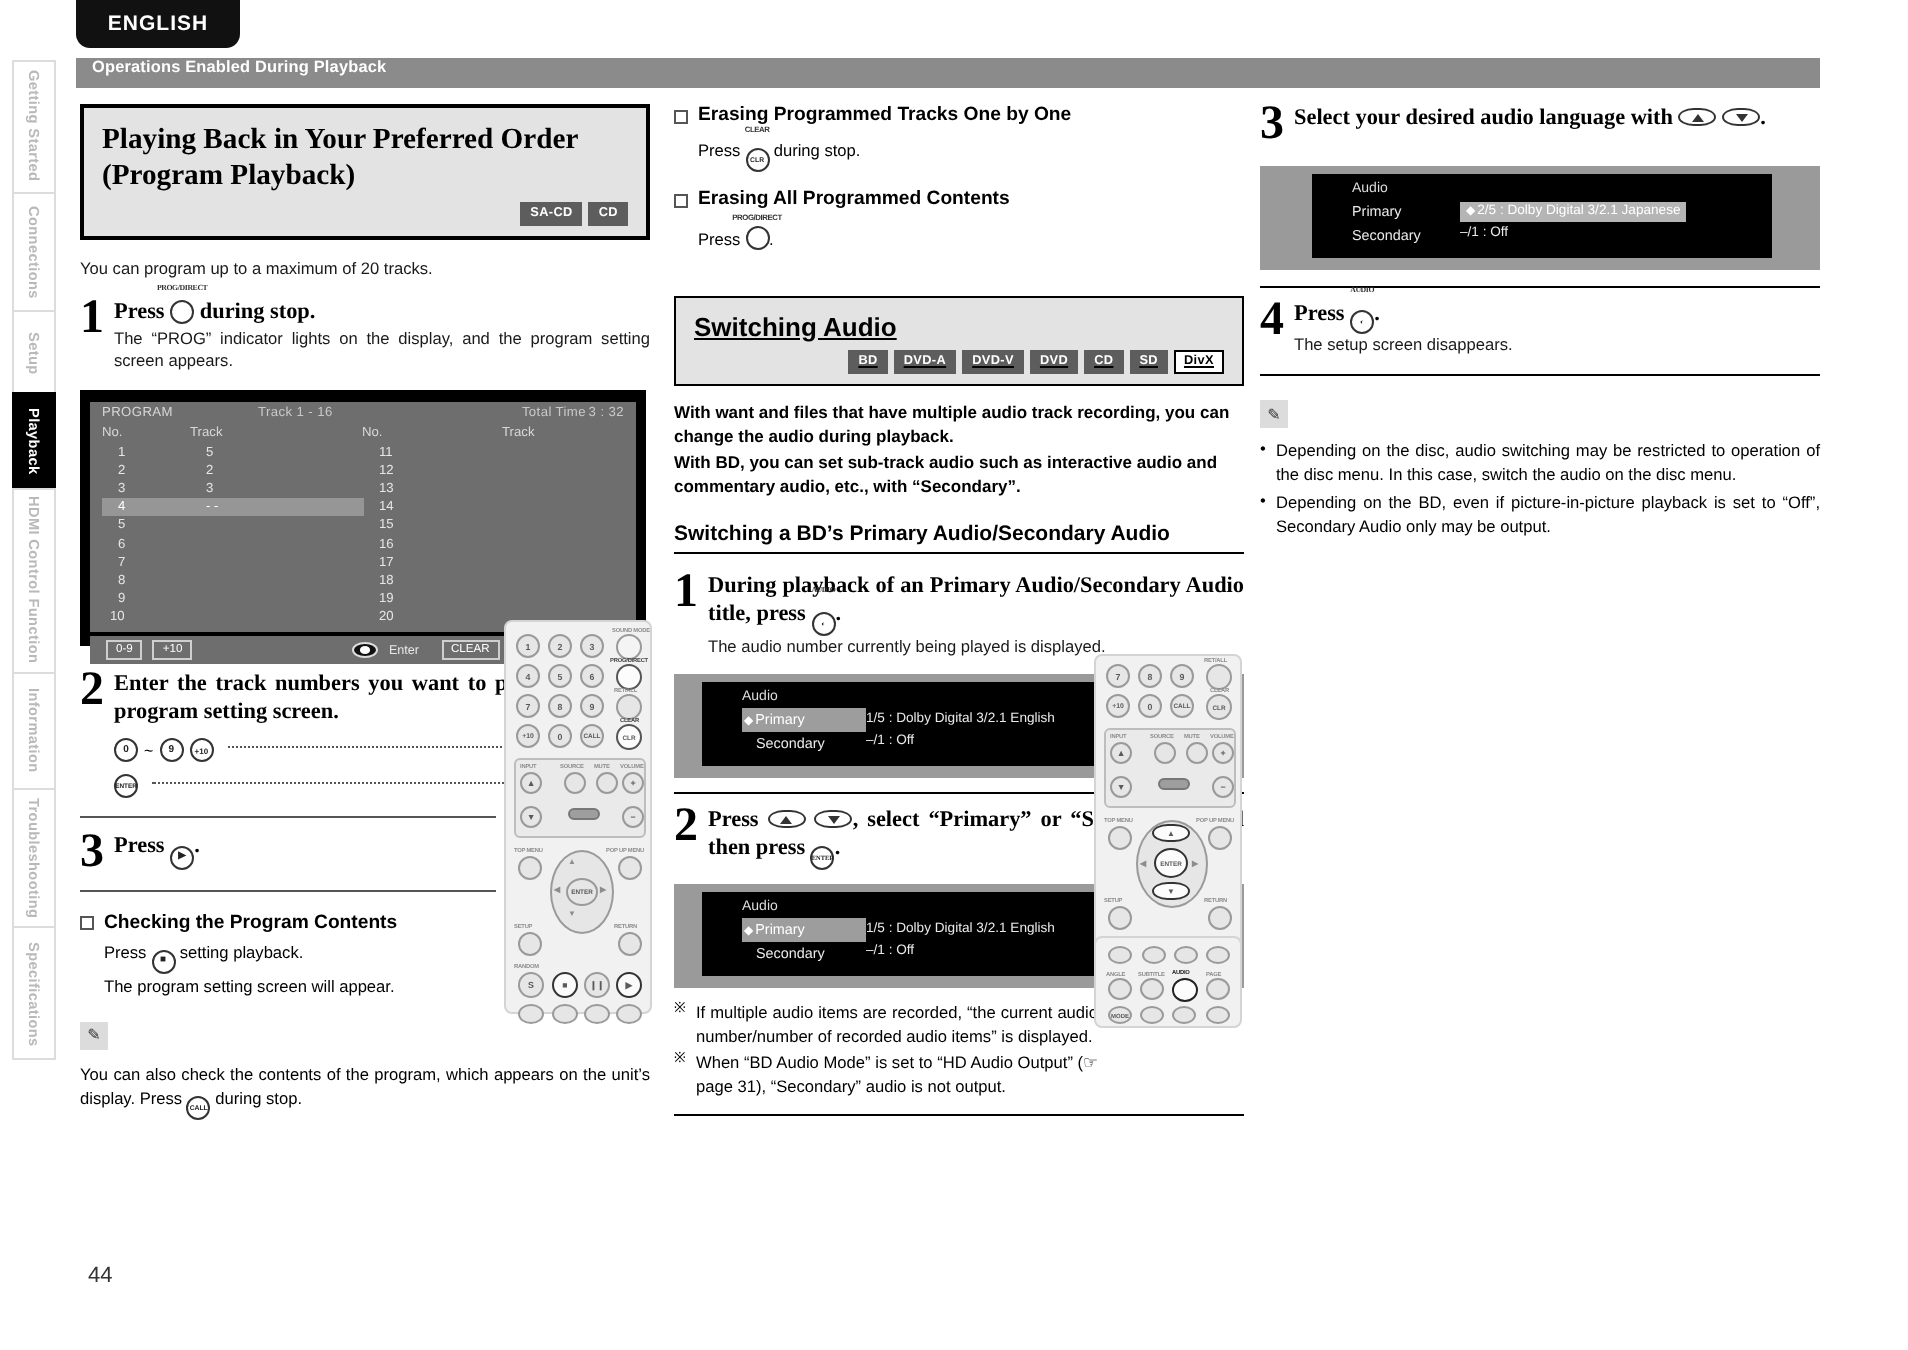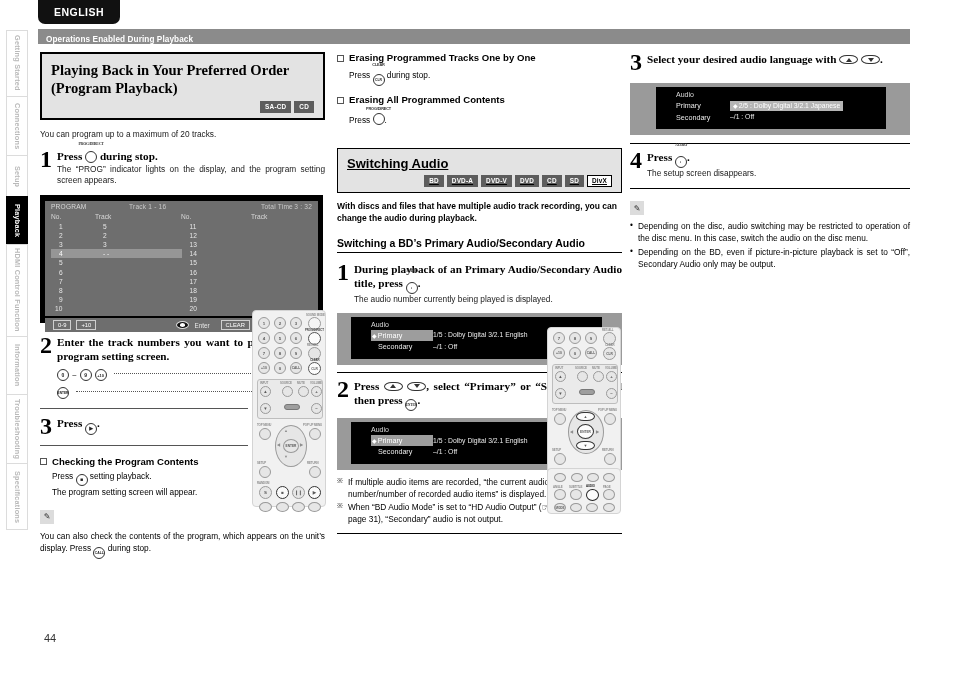--- a/index.html
+++ b/index.html
@@ -39,21 +39,21 @@
   }
   .side-tab:last-child { border-bottom: 1px solid #dcdcdc; }
   .side-tab.active { background: #000; color: #fff; border-color: #000; }
 
   
   #section-bar {
     position: absolute; left: 38px; top: 29px;
     width: 872px; height: 15px;
     background: #8b8b8b; color: #fff;
     font-size: 8.2px; font-weight: bold;
-    display: flex; align-items: flex-end;
+    display: flex; align-items: flex-start;
     padding-left: 8px; letter-spacing: .1px;
   }
 
   
   .col { position: absolute; top: 52px; }
   #col-left  { left: 40px;  width: 285px; }
   #col-mid   { left: 337px; width: 285px; }
   #col-right { left: 630px; width: 280px; }
 
   
@@ -516,21 +516,22 @@
       <span class="badge">BD</span>
       <span class="badge">DVD-A</span>
       <span class="badge">DVD-V</span>
       <span class="badge">DVD</span>
       <span class="badge">CD</span>
       <span class="badge">SD</span>
       <span class="badge outline">DivX</span>
     </div>
   </div>
 
-  <div class="body-bold" style="margin-top:7px">With discs and files that have multiple audio track recording, you can change the audio during playback.</div>
+  <div class="body-bold" style="margin-top:7px">With want and files that have multiple audio track recording, you can change the audio during playback.</div>
+  <div class="body-bold">With BD, you can set sub-track audio such as interactive audio and commentary audio, etc., with “Secondary”.</div>
 
   <div class="subhead">Switching a BD’s Primary Audio/Secondary Audio</div>
 
   <div class="step">
     <div class="step-num">1</div>
     <div class="step-body">
       <div class="step-title">
         <span>During playback of an Primary Audio/Secondary Audio title, press</span>
         <span class="kwrap">
           <span class="kcap">AUDIO</span>

